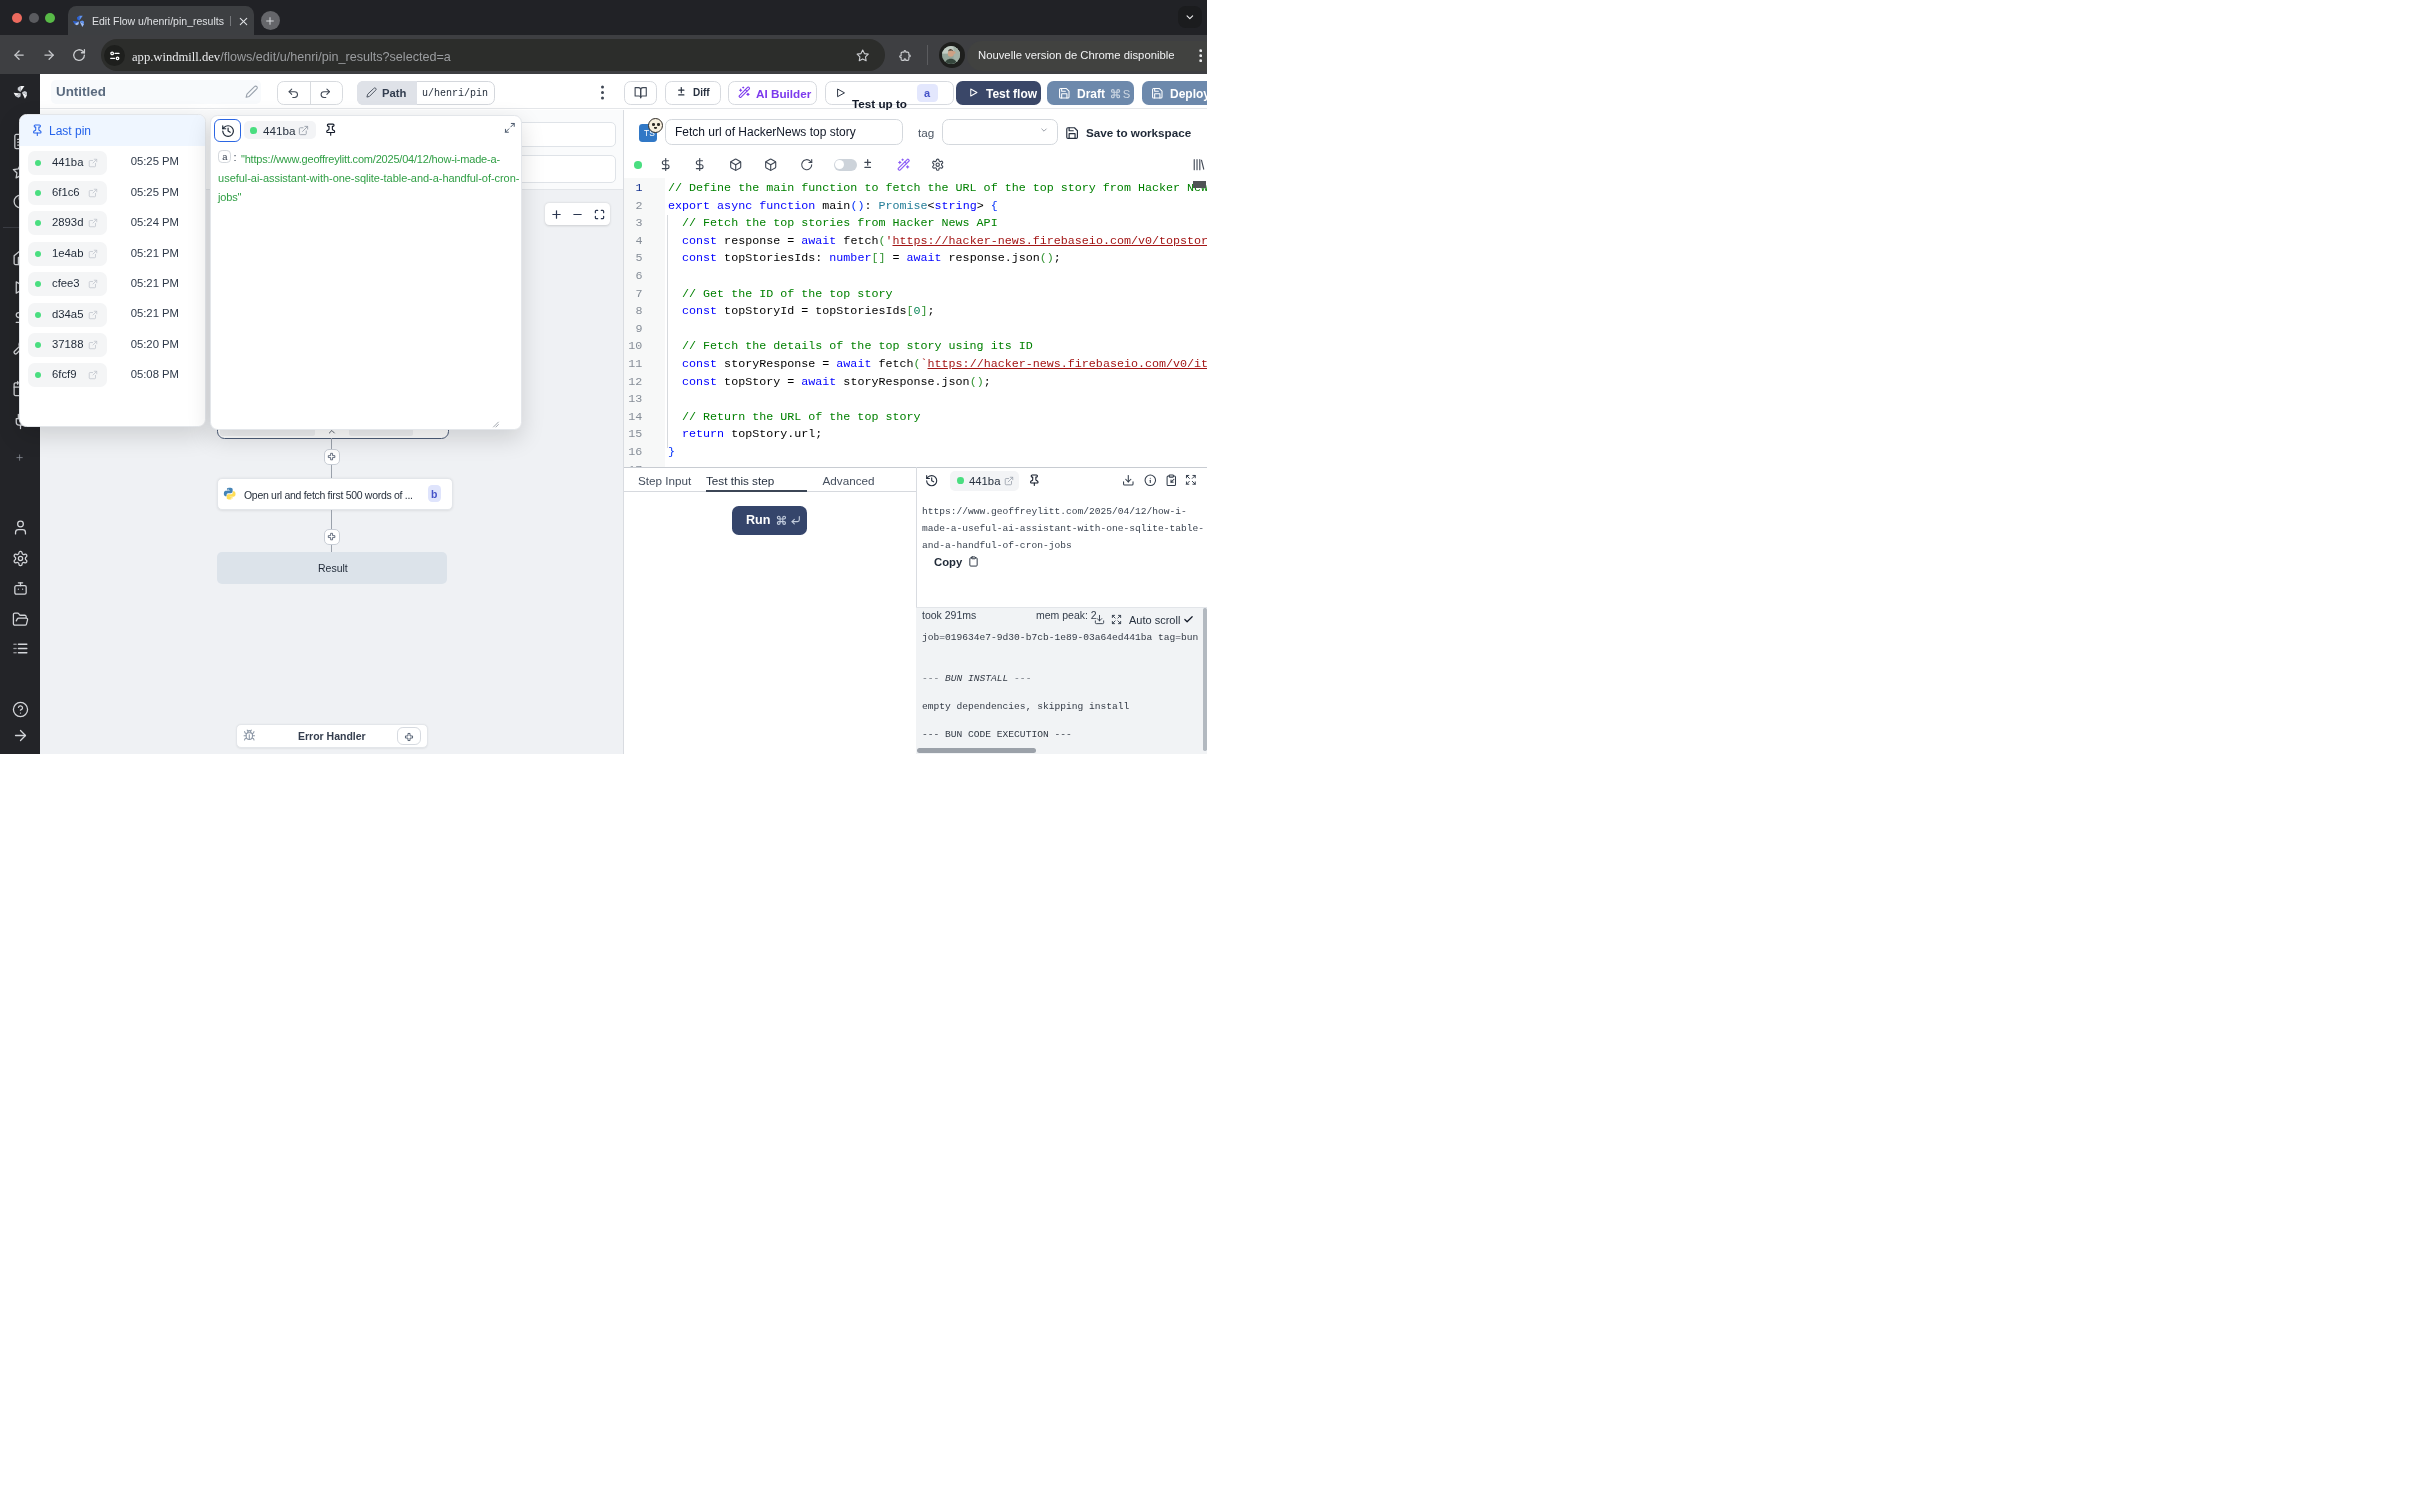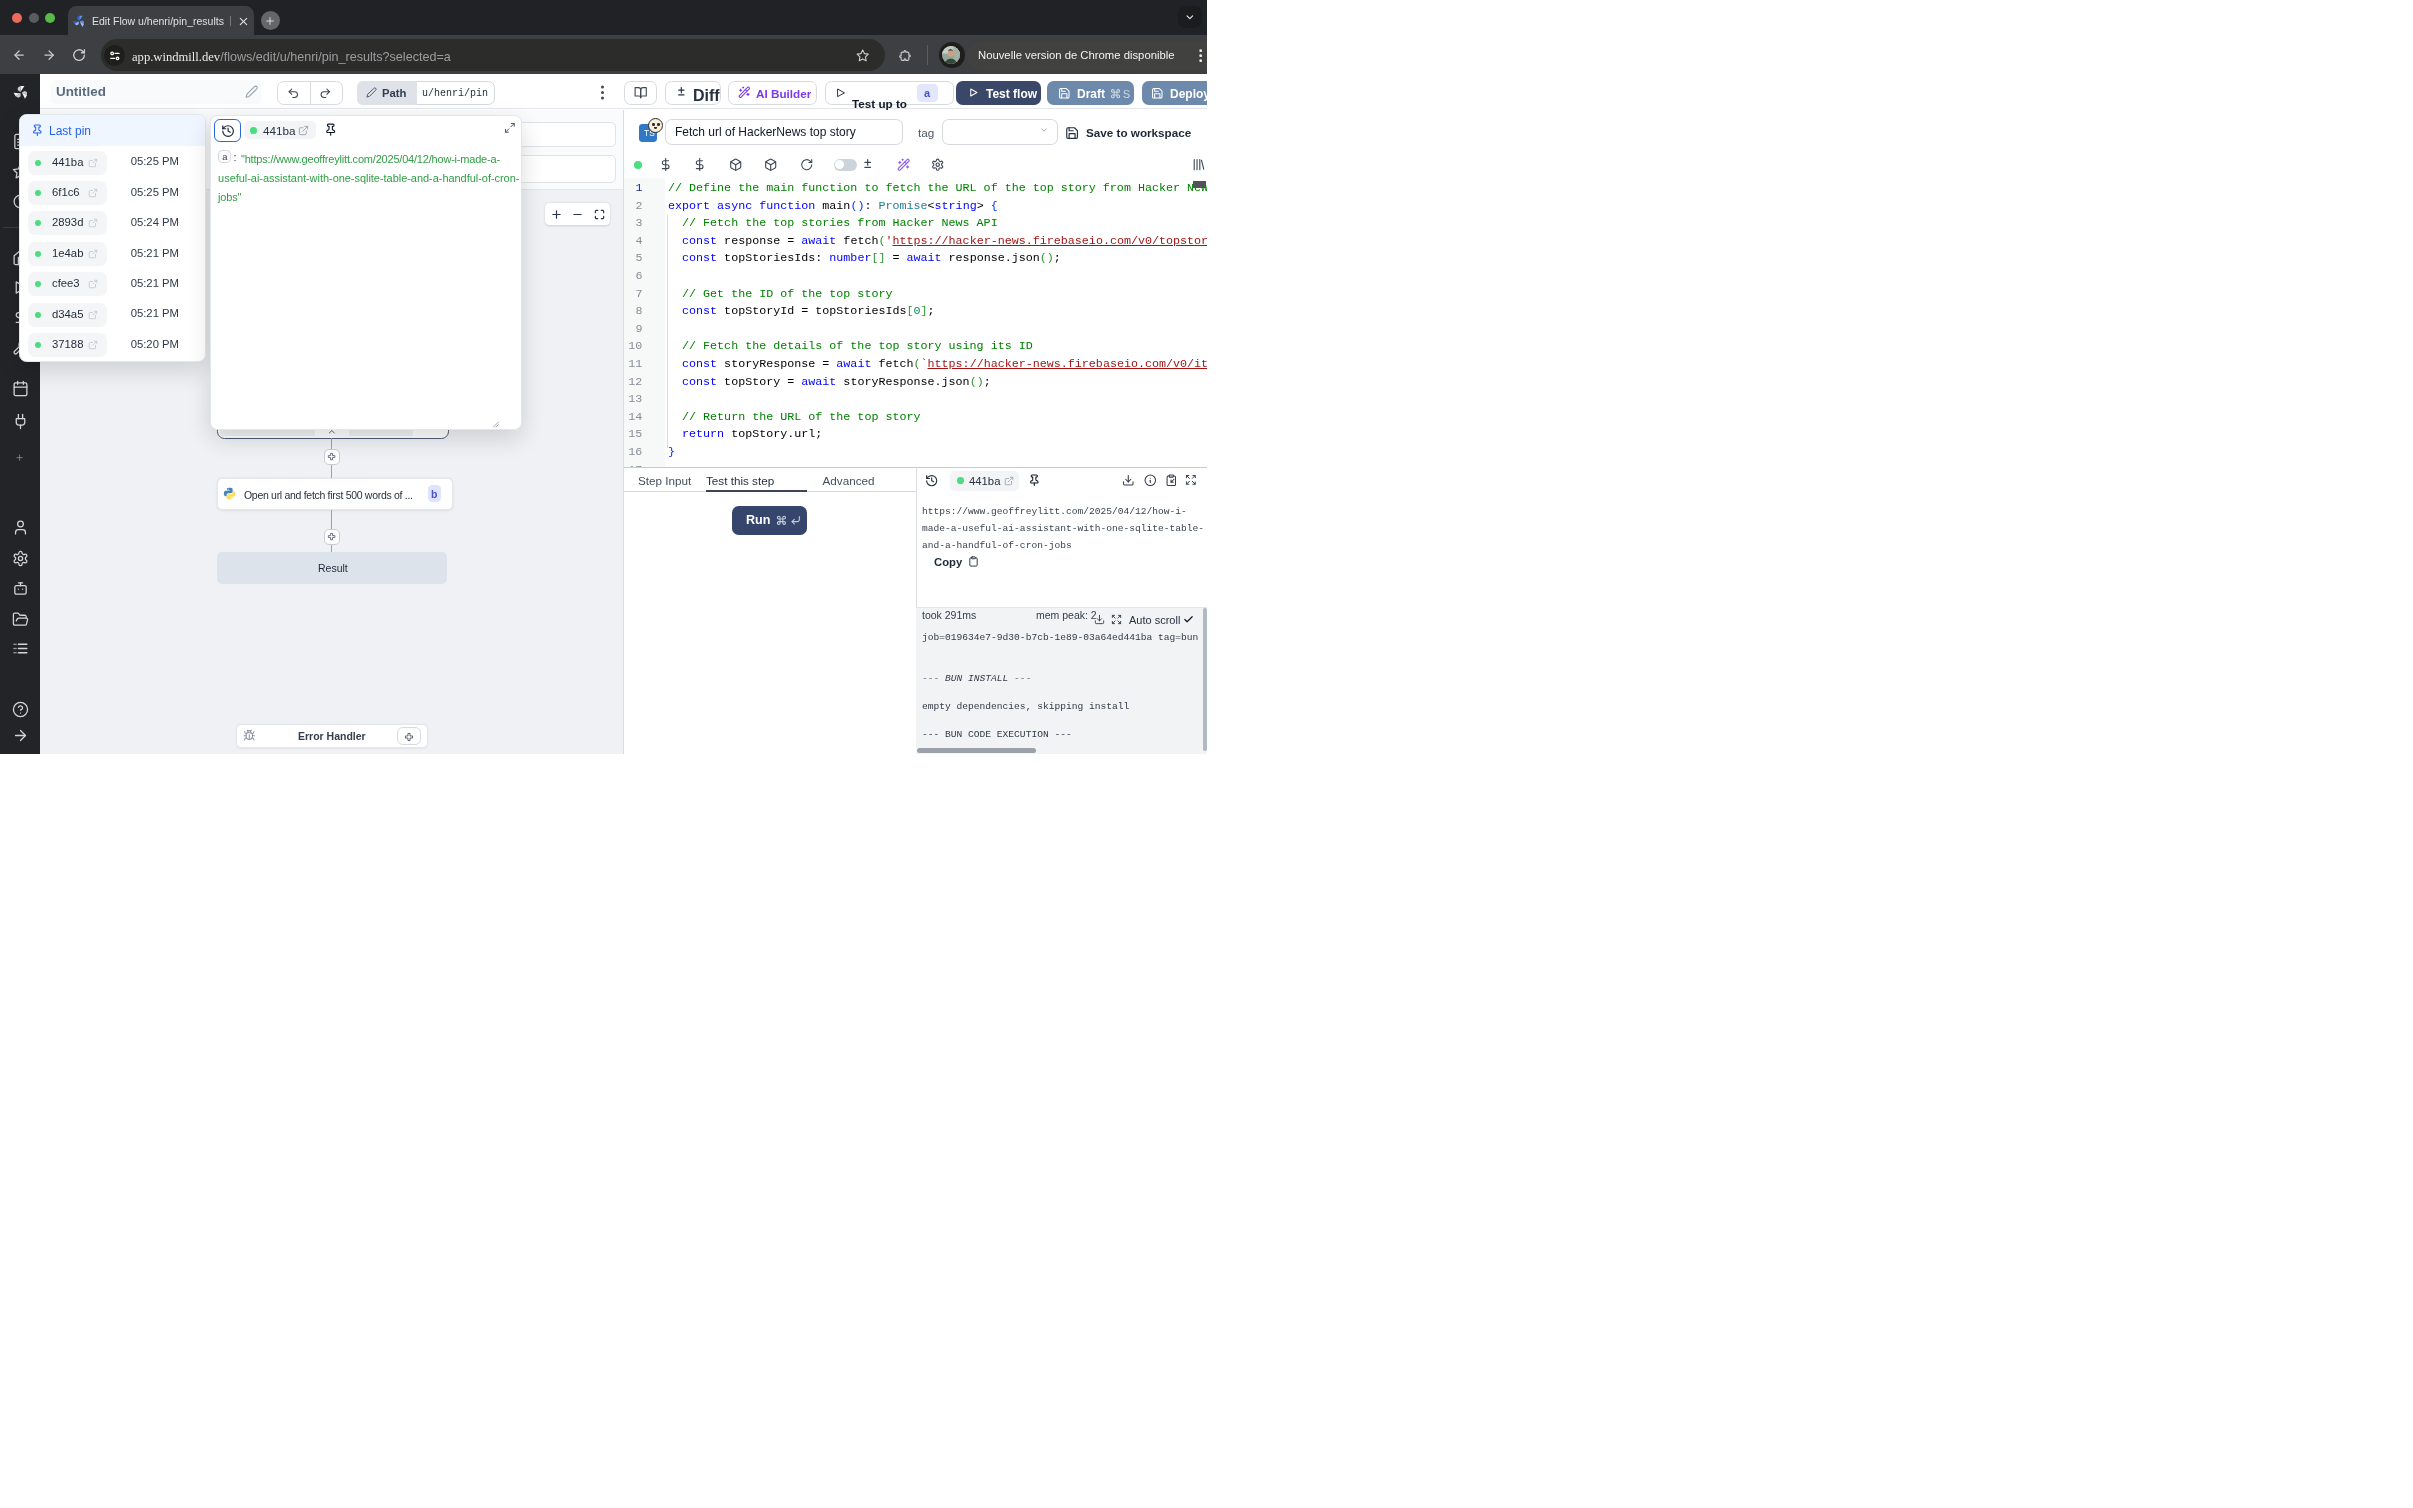--- a/index.html
+++ b/index.html
@@ -318,21 +318,21 @@
     </svg>
   </div>
 <div class="abs" style="left:665px;top:81px;width:56px;height:23.5px;border:0.8px solid #d7dadf;border-radius:6.7px;background:#fff;"></div>
 <div class="abs" id="diffic" style="left:675px;top:86px;width:12.6px;height:12.6px;">
     <svg viewBox="0 0 24 24" width="100%" height="100%" style="fill:none;stroke:#27303f;stroke-width:2.2;stroke-linecap:round;stroke-linejoin:round;">
       <path d="M12 3v10"></path>
       <path d="M7 8h10"></path>
       <path d="M7 17h10"></path>
     </svg>
   </div>
-<div class="abs" style="left:693px;top:87px;font-size:16px;font-weight:600;color:#27303f;">Diff</div>
+<div class="abs" style="left:693px;top:87px;font-size:10px;font-weight:600;color:#27303f;">Diff</div>
 <div class="abs" style="left:728px;top:81px;width:89px;height:23.5px;border:0.8px solid #d7dadf;border-radius:6.7px;background:#fff;"></div>
 <div class="abs" id="wandic" style="left:738px;top:86px;width:12.6px;height:12.6px;">
     <svg viewBox="0 0 24 24" width="100%" height="100%" style="fill:none;stroke:#7c3aed;stroke-width:2;stroke-linecap:round;stroke-linejoin:round;">
       <path d="m21.64 3.64-1.28-1.28a1.21 1.21 0 0 0-1.72 0L2.36 18.64a1.21 1.21 0 0 0 0 1.72l1.28 1.28a1.2 1.2 0 0 0 1.72 0L21.64 5.36a1.2 1.2 0 0 0 0-1.72Z"></path>
       <path d="m14 7 3 3"></path>
       <path d="M5 6v4"></path>
       <path d="M19 14v4"></path>
       <path d="M10 2v2"></path>
       <path d="M7 8H3"></path>
       <path d="M21 16h-4"></path>
@@ -715,21 +715,21 @@
   <div class="abs mono" style="left:922px;top:631px;font-size:9.6px;line-height:13.4px;color:#333a45;white-space:pre;">job=019634e7-9d30-b7cb-1e89-03a64ed441ba tag=bun w</div>
   <div class="abs mono" style="left:922px;top:673px;font-size:9.6px;color:#333a45;white-space:pre;font-style:italic;">--- BUN INSTALL ---</div>
   <div class="abs mono" style="left:922px;top:701px;font-size:9.6px;color:#333a45;white-space:pre;">empty dependencies, skipping install</div>
   <div class="abs mono" style="left:922px;top:729px;font-size:9.6px;color:#333a45;white-space:pre;">--- BUN CODE EXECUTION ---</div>
   <div class="abs" style="left:917px;top:748px;width:119px;height:5px;border-radius:2.5px;background:#9ba1a9;"></div>
   <div class="abs" style="left:1203px;top:608px;width:3.8px;height:143px;border-radius:1.7px;background:#b3b9c0;"></div>
 </div>
 
 <div id="popups">
 
-  <div class="abs" style="left:19px;top:114px;width:187px;height:248px;background:#fff;border:0.8px solid #e3e6ea;border-radius:7.5px;box-shadow:0 8.4px 23.5px rgba(0,0,0,.14);overflow:hidden;">
+  <div class="abs" style="left:19px;top:114px;width:187px;height:313px;background:#fff;border:0.8px solid #e3e6ea;border-radius:7.5px;box-shadow:0 8.4px 23.5px rgba(0,0,0,.14);overflow:hidden;">
     <div style="position:absolute;left:0;top:0;width:100%;height:31px;background:#eff6ff;"></div>
     <div class="abs" id="pin1" style="left:11px;top:9.2px;width:12.6px;height:12.6px;">
         <svg viewBox="0 0 24 24" width="100%" height="100%" style="fill:none;stroke:#2563eb;stroke-width:2;stroke-linecap:round;stroke-linejoin:round;">
           <path d="M12 17v5"></path>
           <path d="M9 10.76a2 2 0 0 1-1.11 1.79l-1.78.9A2 2 0 0 0 5 15.24V16a1 1 0 0 0 1 1h12a1 1 0 0 0 1-1v-.76a2 2 0 0 0-1.11-1.79l-1.78-.9A2 2 0 0 1 15 10.76V6h1a2 2 0 0 0 0-4H8a2 2 0 0 0 0 4h1z"></path>
         </svg>
       </div>
     <div class="abs" style="left:29px;top:9.2px;font-size:12px;color:#2563eb;">Last pin</div>
     <div class="prow" style="top:36px;">
         <span class="pdot"></span>

